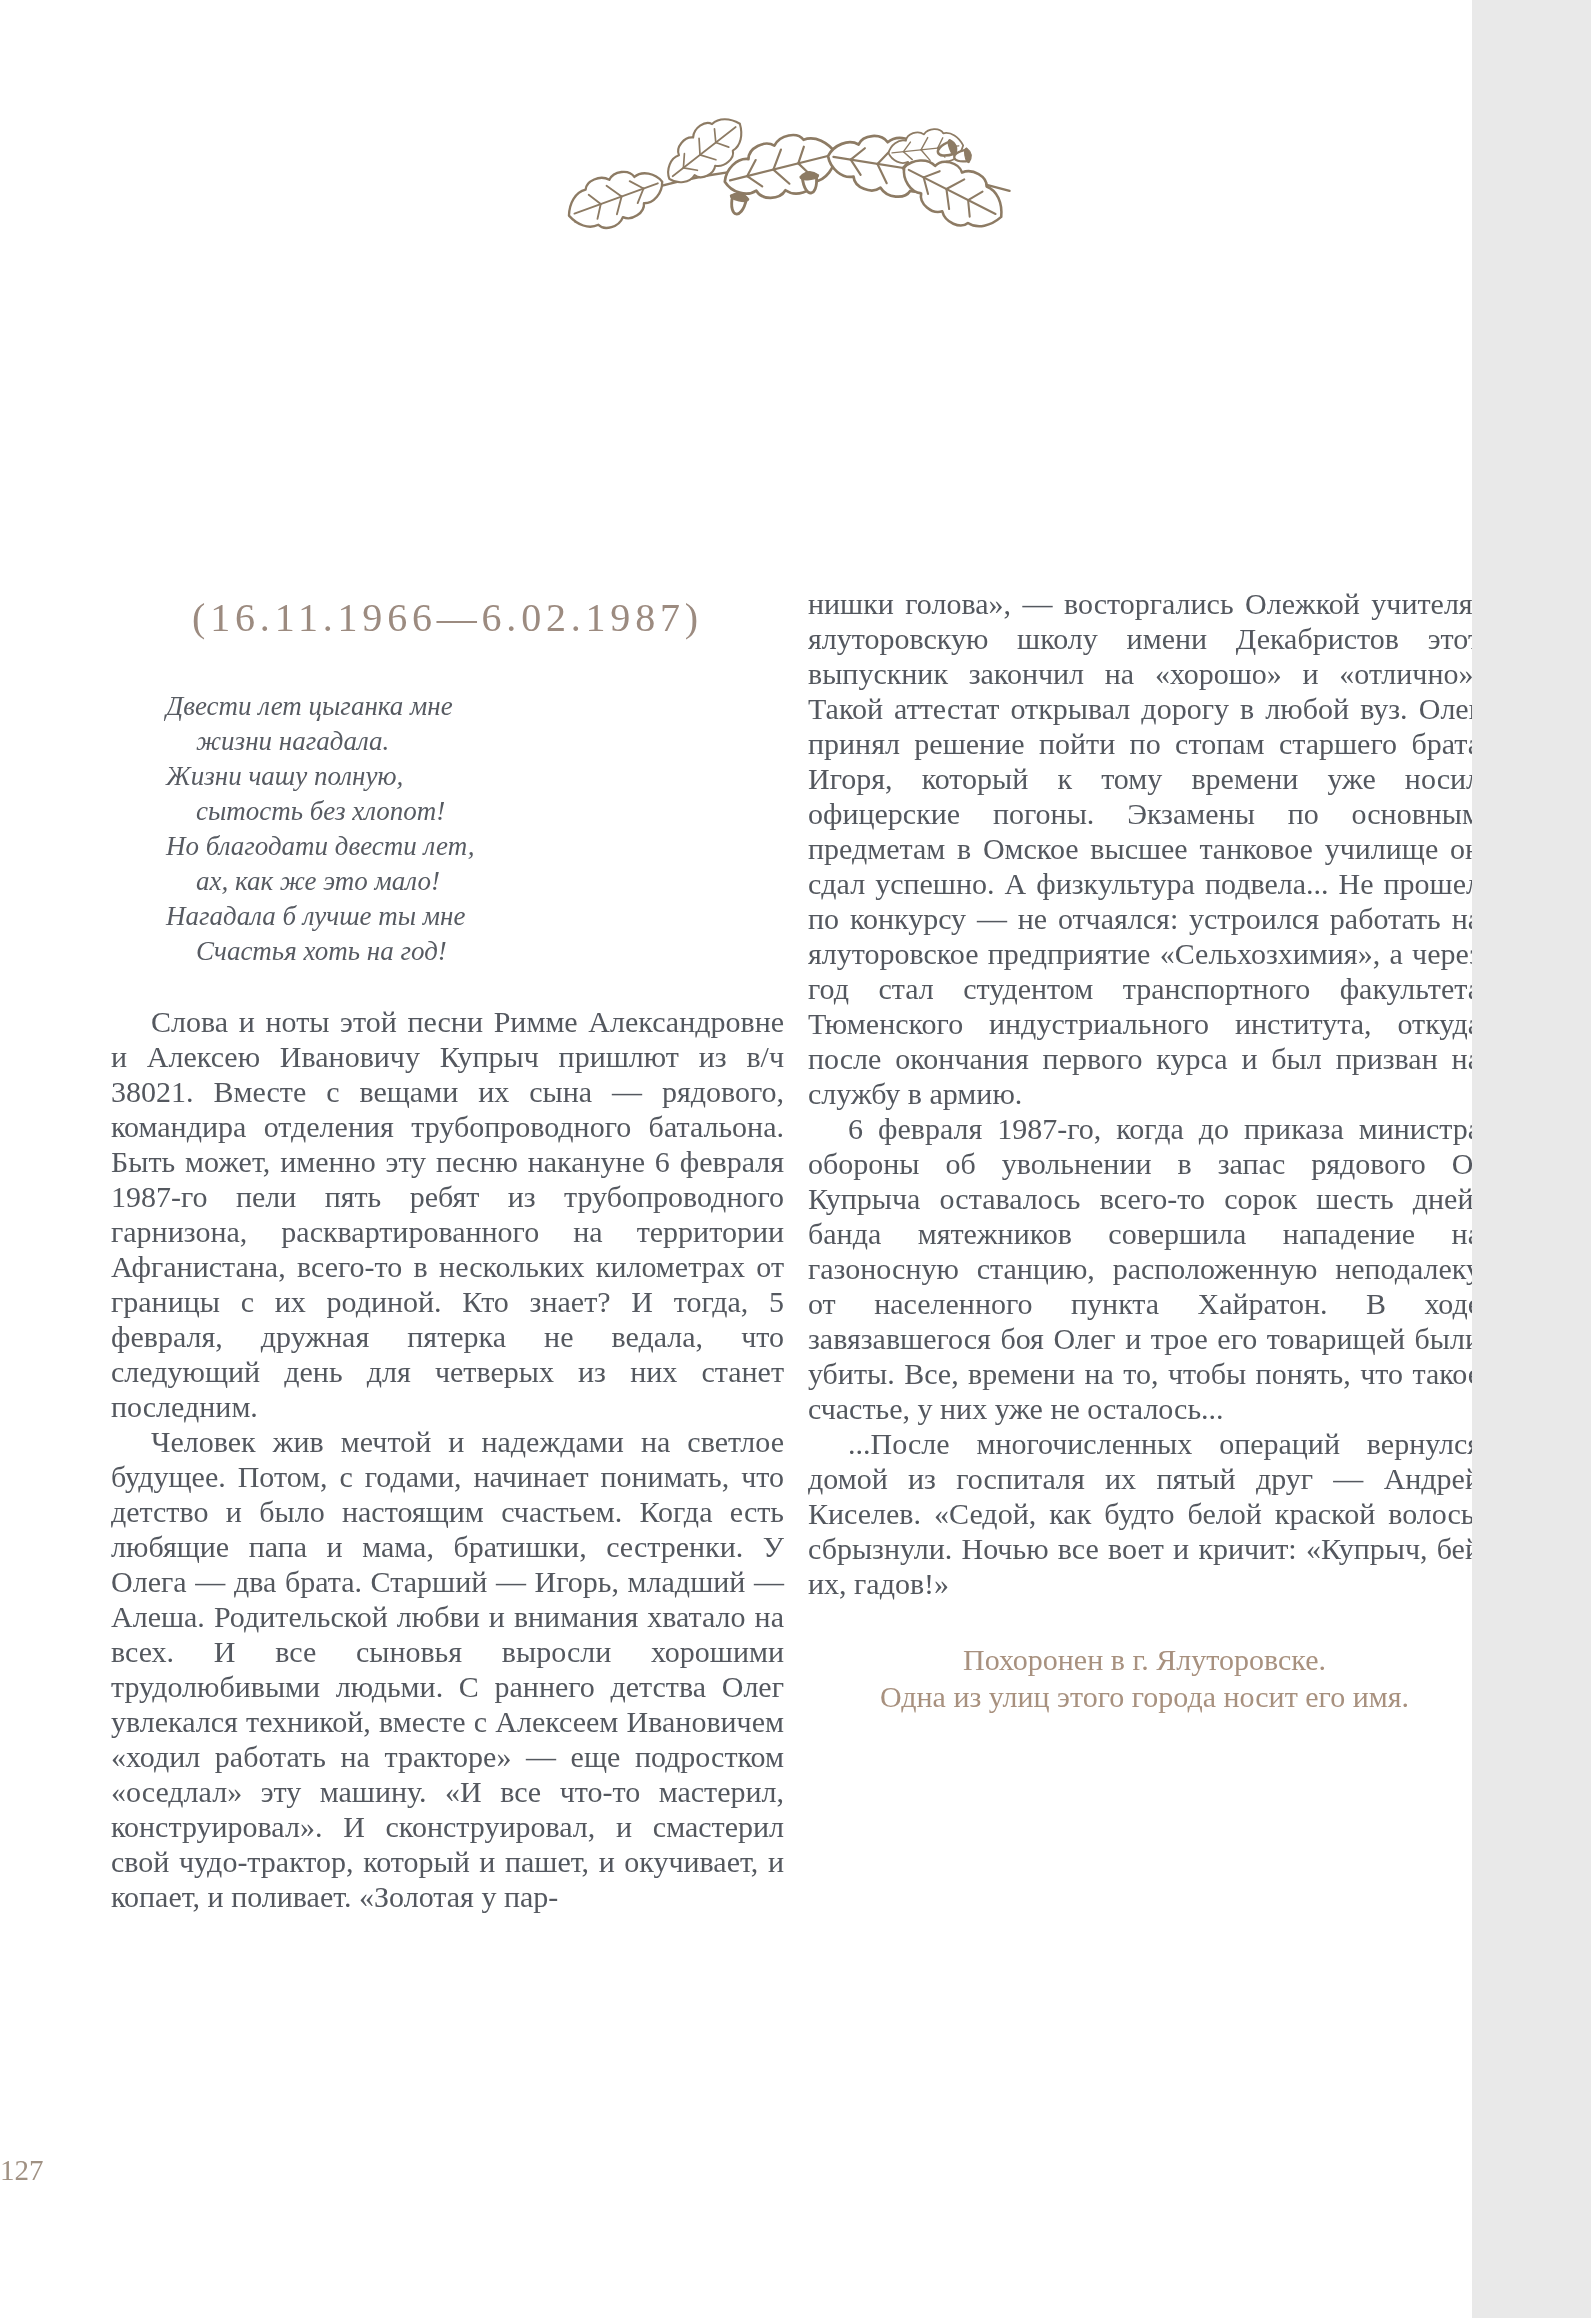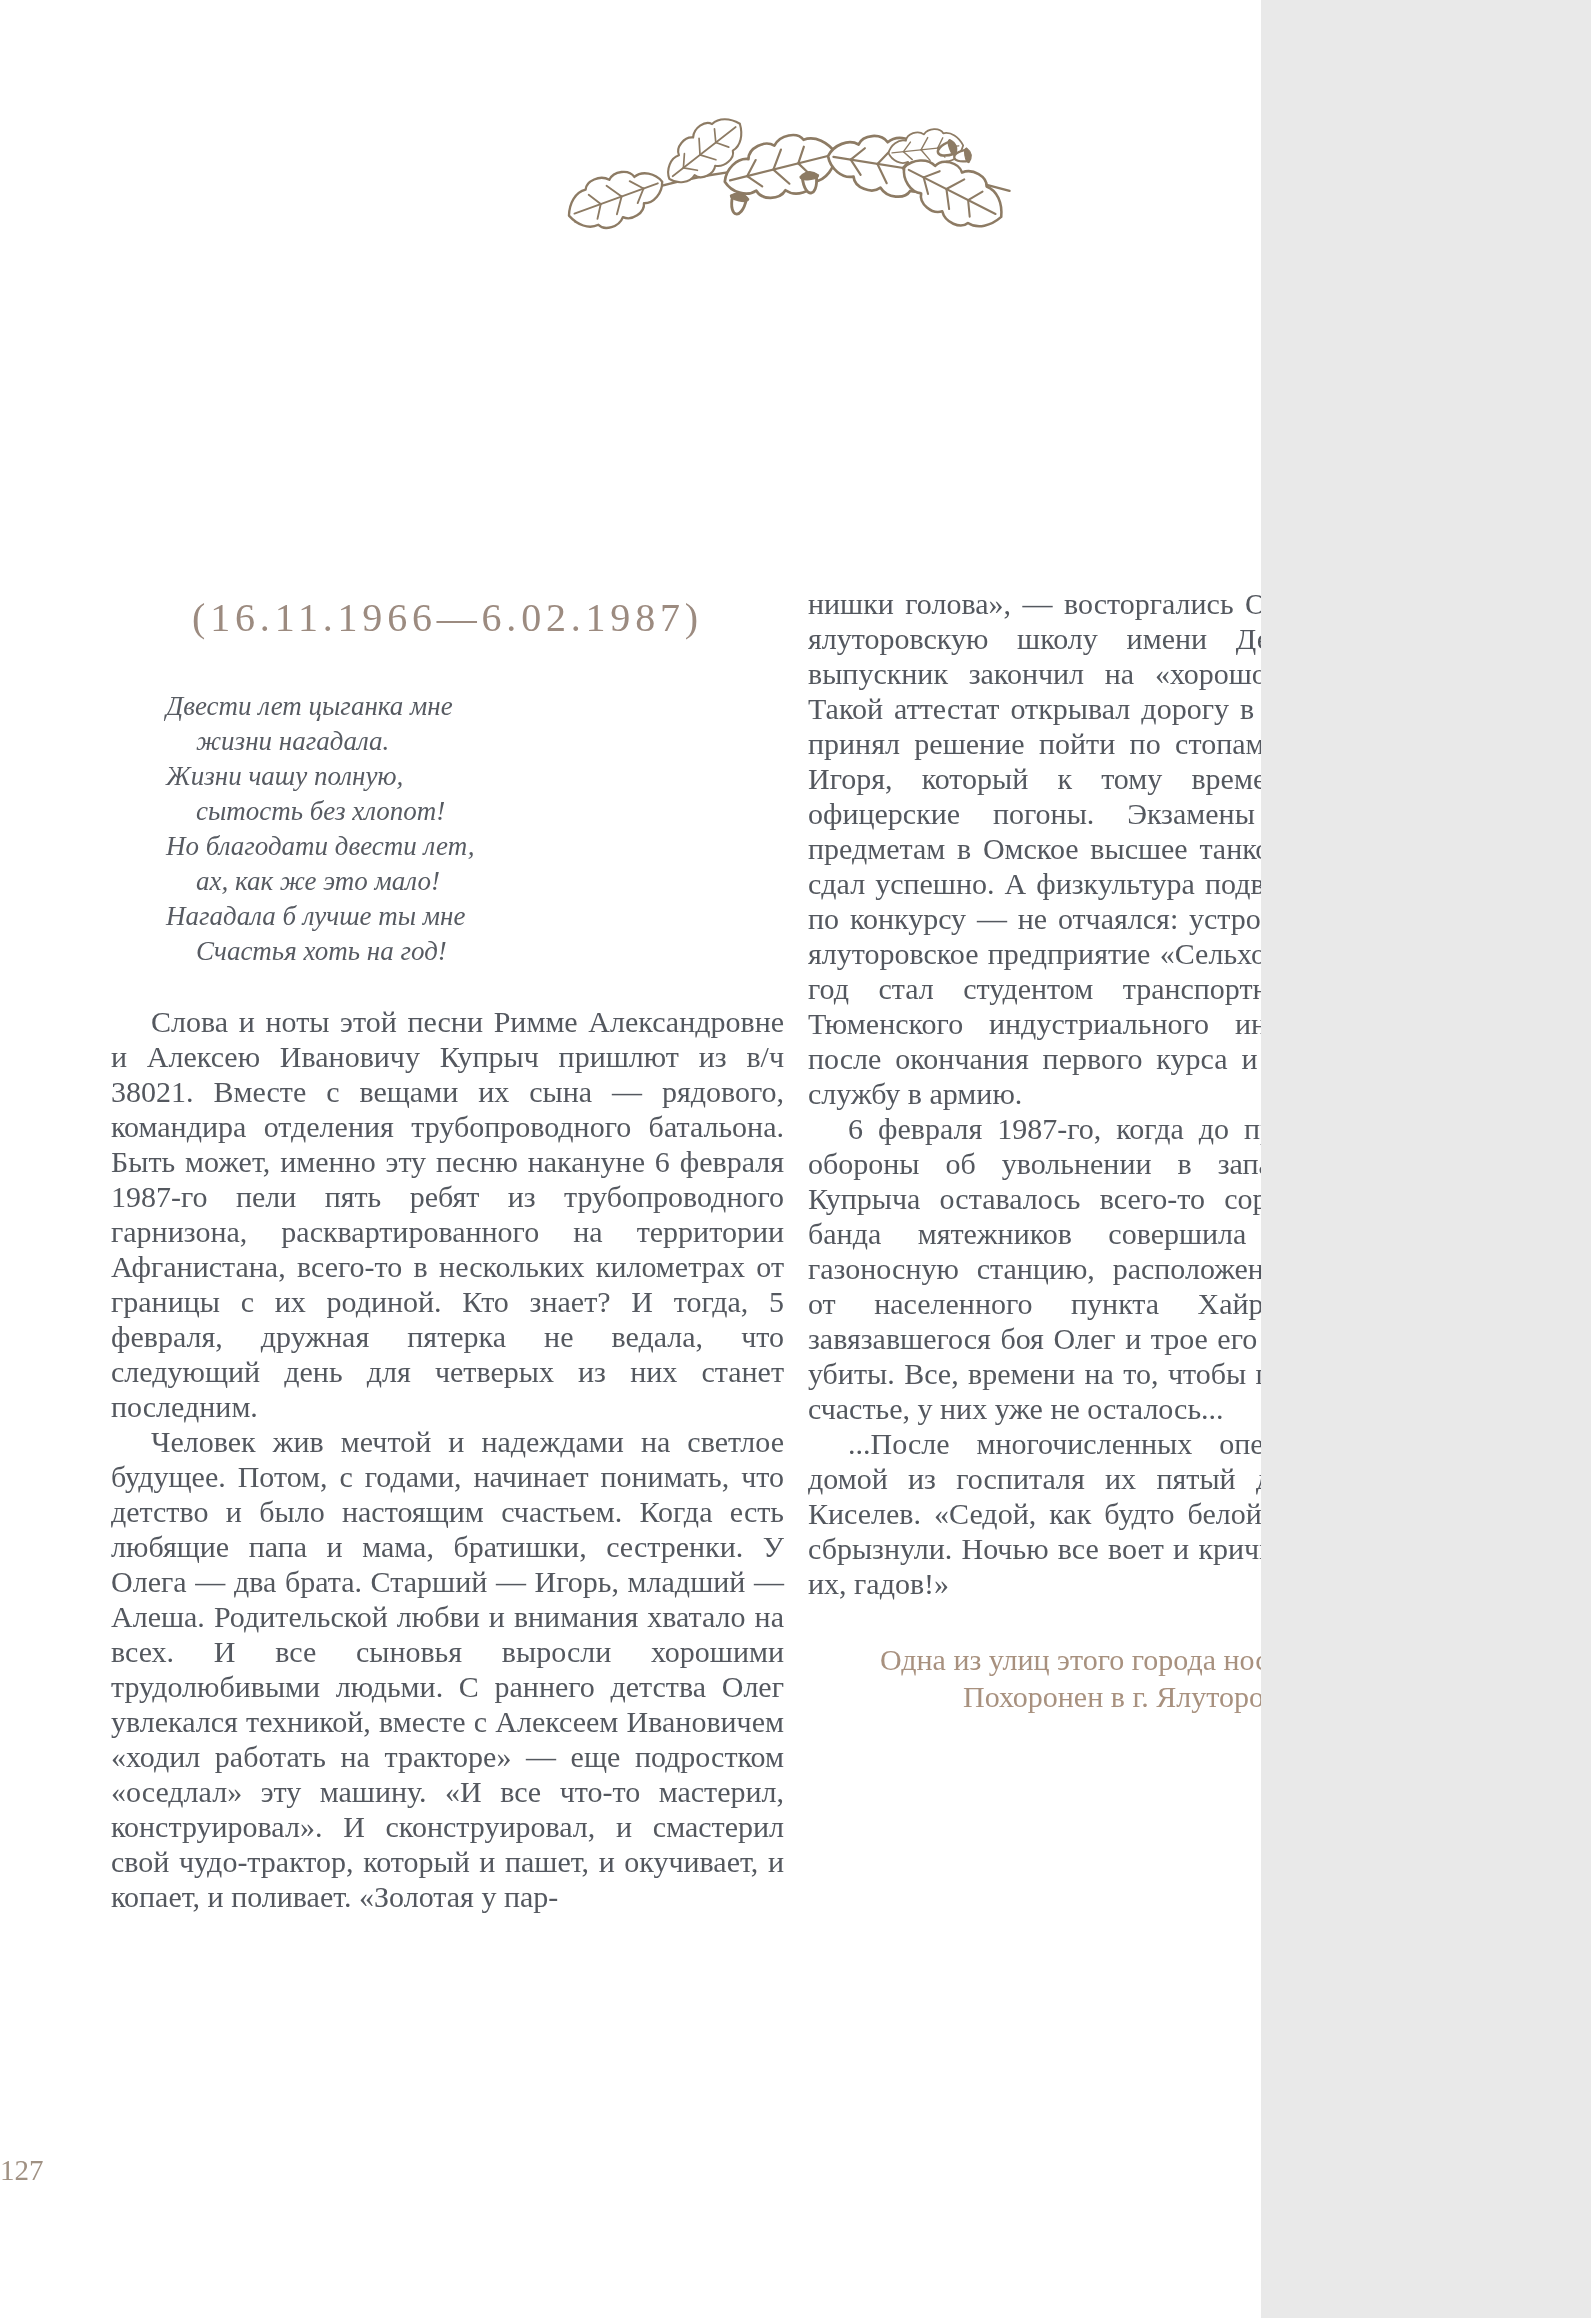--- a/index.html
+++ b/index.html
@@ -1,18 +1,18 @@
 <!DOCTYPE html>
 <html style="font-size:11px"><head>
 <meta charset="utf-8">
 <style>
   html,body{margin:0;padding:0;background:#e9e9e9;}
   .page{
     position:relative;
-    width:1261px;height:2319px;
+    width:1472px;height:2319px;
     background:#ffffff;
     font-family:"Liberation Serif", serif;
     overflow:hidden;
   }
   .ornament{
     position:absolute;left:554px;top:116px;
     width:484px;height:125px;
   }
   .dates-heading{
     position:absolute;left:111px;top:594px;width:673px;
@@ -114,21 +114,21 @@
       <p class="indent">Человек жив мечтой и надеждами на светлое будущее. Потом, с годами, начинает понимать, что детство и было настоящим счастьем. Когда есть любящие папа и мама, братишки, сестренки. У Олега — два брата. Старший — Игорь, младший — Алеша. Родительской любви и внимания хватало на всех. И все сыновья выросли хорошими трудолюбивыми людьми. С раннего детства Олег увлекался техникой, вместе с Алексеем Ивановичем «ходил работать на тракторе» — еще подростком «оседлал» эту машину. «И все что-то мастерил, конструировал». И сконструировал, и смастерил свой чудо-трактор, который и пашет, и окучивает, и копает, и поливает. «Золотая у пар-</p>
     </div>
 
   <div class="col col-right">
     <div class="paras">
         <p class="">нишки голова», — восторгались Олежкой учителя: ялуторовскую школу имени Декабристов этот выпускник закончил на «хорошо» и «отлично». Такой аттестат открывал дорогу в любой вуз. Олег принял решение пойти по стопам старшего брата Игоря, который к тому времени уже носил офицерские погоны. Экзамены по основным предметам в Омское высшее танковое училище он сдал успешно. А физкультура подвела... Не прошел по конкурсу — не отчаялся: устроился работать на ялуторовское предприятие «Сельхозхимия», а через год стал студентом транспортного факультета Тюменского индустриального института, откуда после окончания первого курса и был призван на службу в армию.</p>
         <p class="indent">6 февраля 1987-го, когда до приказа министра обороны об увольнении в запас рядового О. Купрыча оставалось всего-то сорок шесть дней, банда мятежников совершила нападение на газоносную станцию, расположенную неподалеку от населенного пункта Хайратон. В ходе завязавшегося боя Олег и трое его товарищей были убиты. Все, времени на то, чтобы понять, что такое счастье, у них уже не осталось...</p>
         <p class="indent">...После многочисленных операций вернулся домой из госпиталя их пятый друг — Андрей Киселев. «Седой, как будто белой краской волосы сбрызнули. Ночью все воет и кричит: «Купрыч, бей их, гадов!»</p>
       </div>
     <div class="memorial">
+        <div class="memorial-line">Похоронен в г. Ялуторовске.</div>
         <div class="memorial-line">Одна из улиц этого города носит его имя.</div>
-        <div class="memorial-line">Похоронен в г. Ялуторовске.</div>
       </div>
   </div>
 
   <div class="page-number">127</div>
 
 </div>
 
 
 </body></html>

